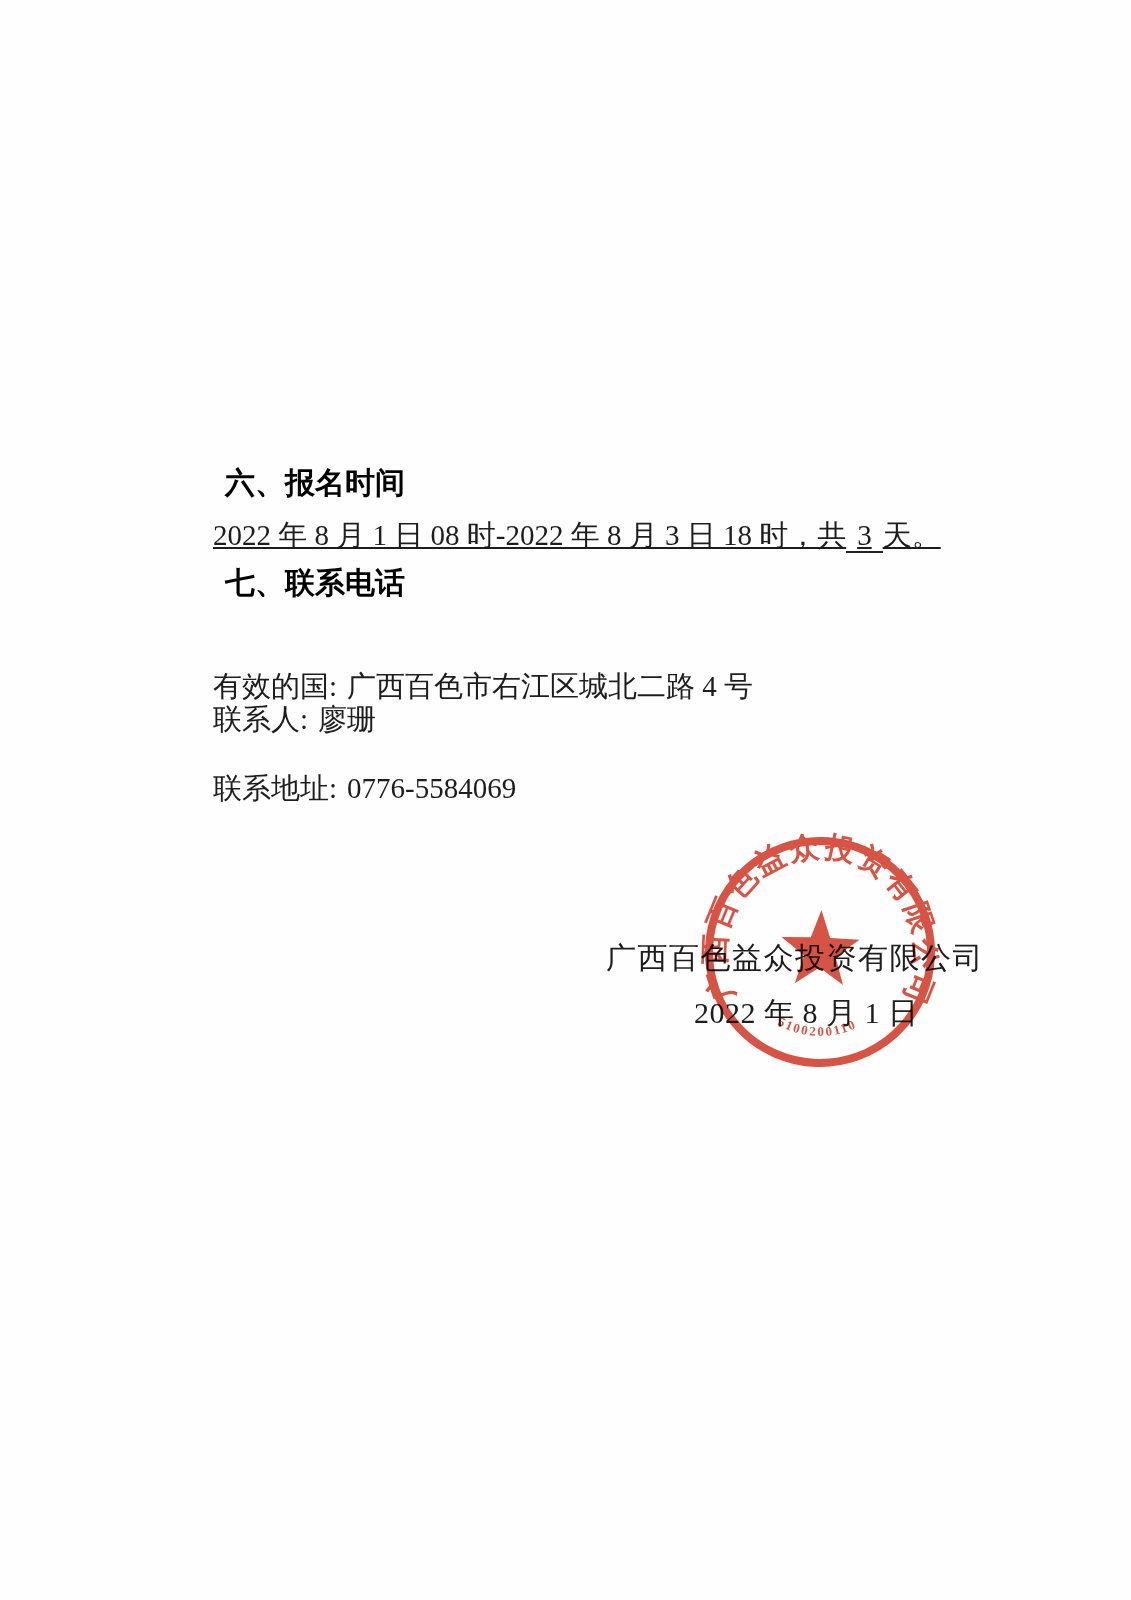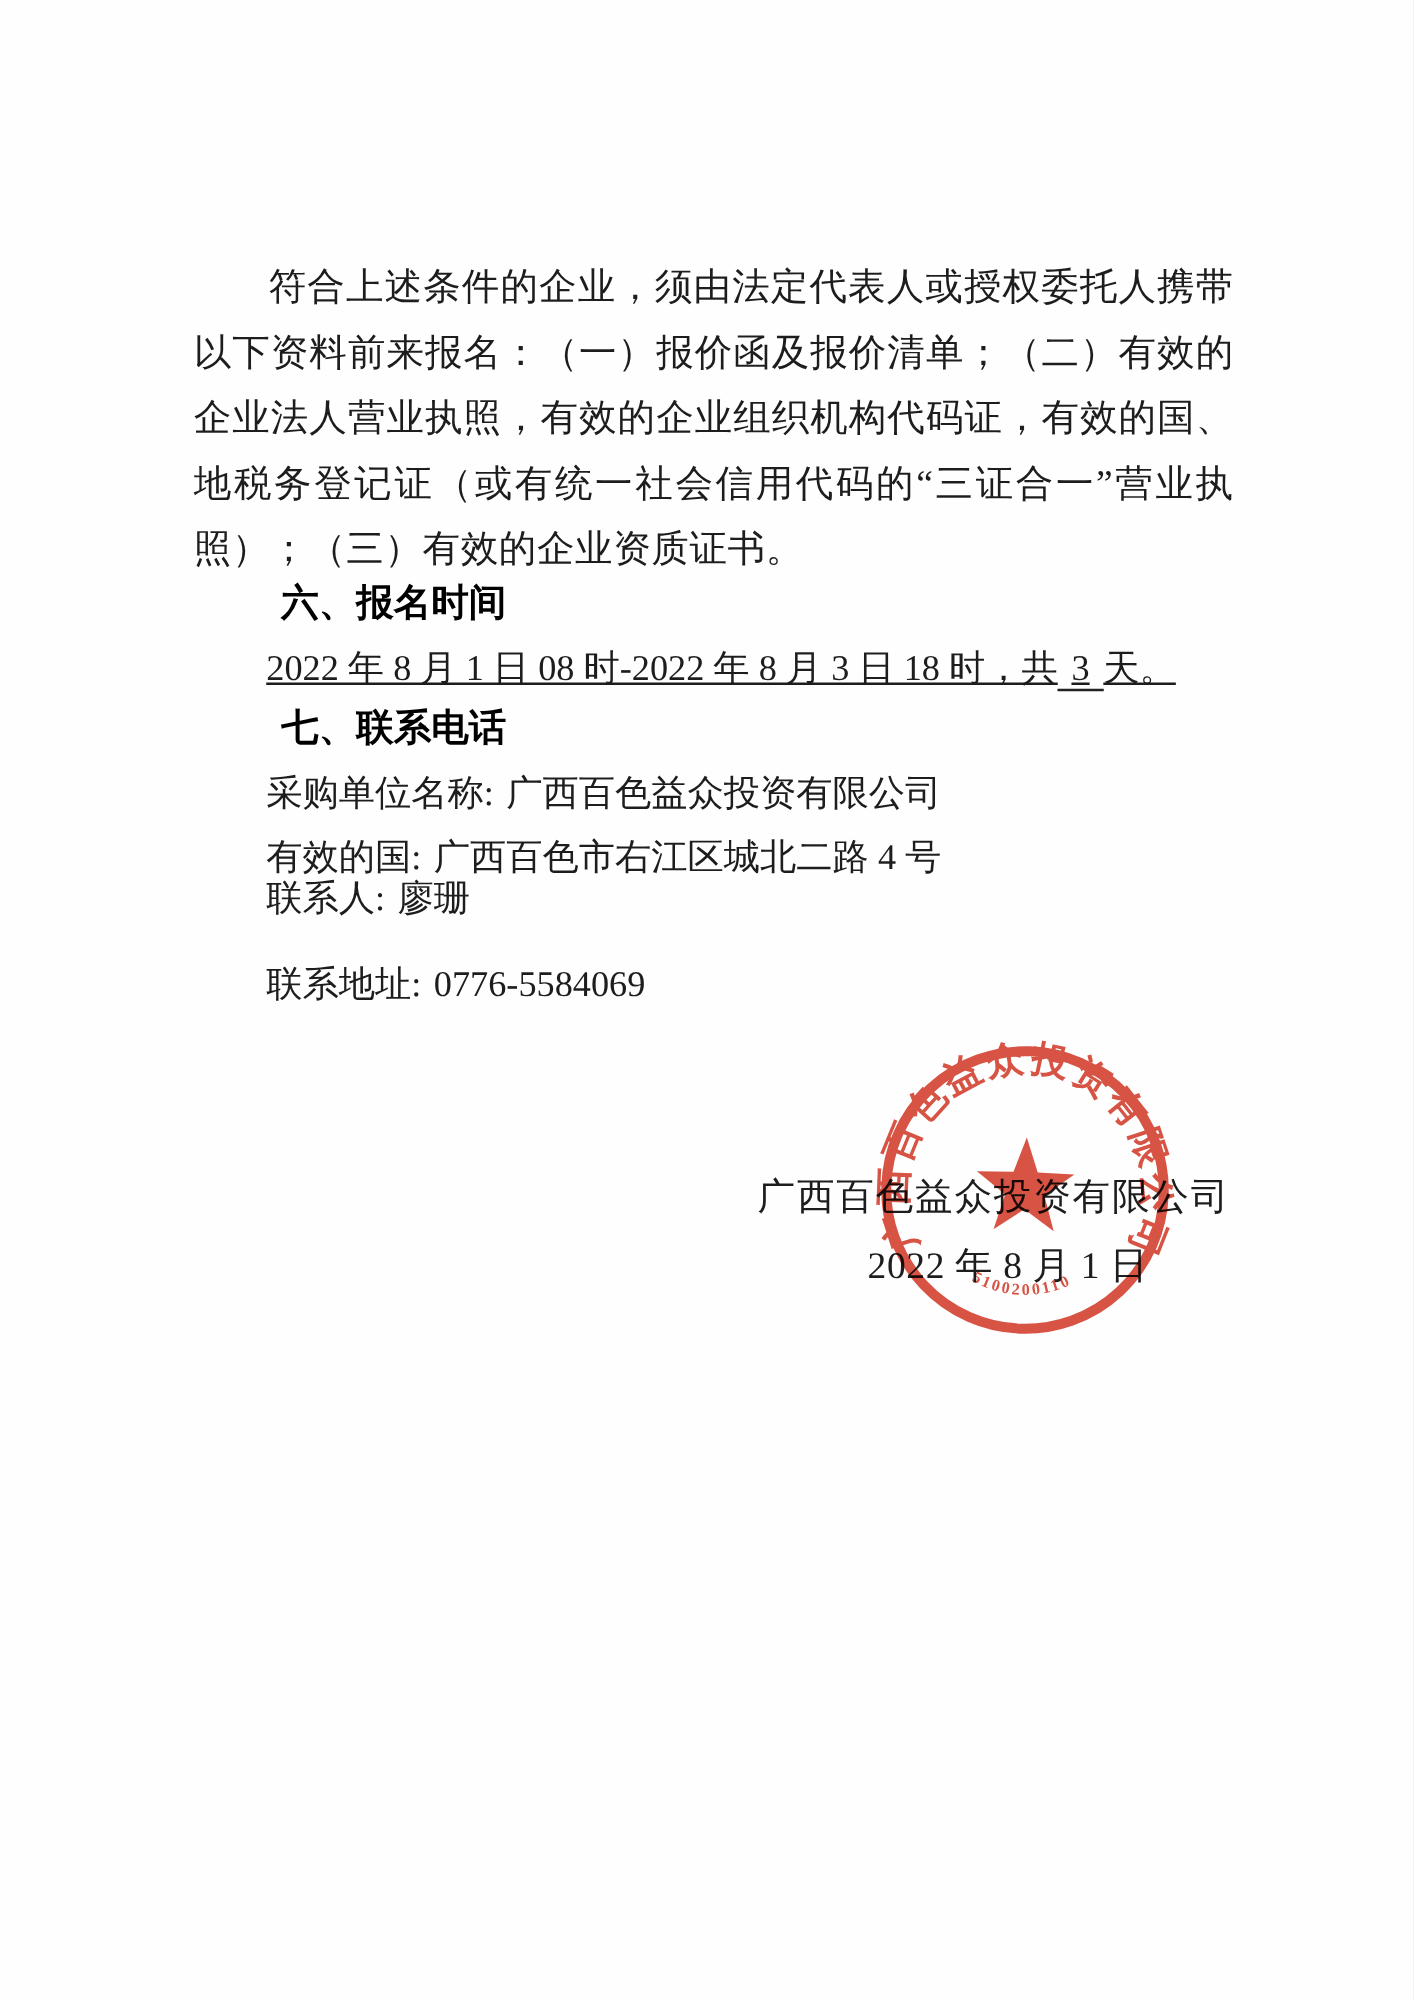--- a/index.html
+++ b/index.html
@@ -61,29 +61,27 @@
   .seal text {
     font-family:"Liberation Serif","DejaVu Serif",serif;
     font-weight:bold;
   }
 </style>
 </head>
 <body>
 
 <div class="page">
 
-  <p class="para">符合上述条件的企业，须由法定代表人或授权委托人携带以下资料前来报名：（一）报价函及报价清单；（二）有效的企业法人营业执照，有效的企业组织机构代码证，有效的国、地税务登记证（或有统一社会信用代码的“三证合一”营业执照）；（三）有效的企业资质证书。</p>
 
   <h2 class="heading sec6">六、报名时间</h2>
 
   <p class="line time-line"><span>2022 年 8 月 1 日 08 时-2022 年 8 月 3 日 18 时，共</span><span class="u">3</span><span>天。</span></p>
 
   <h2 class="heading sec7">七、联系电话</h2>
 
-  <p class="line contact c0"><span class="lbl">采购单位名称:</span><span class="val">广西百色益众投资有限公司</span></p>
 
   <p class="line contact c1"><span class="lbl">有效的国:</span><span class="val">广西百色市右江区城北二路 4 号</span></p>
 
   <p class="line contact c2"><span class="lbl">联系人:</span><span class="val">廖珊</span></p>
 
   <p class="line contact c3"><span class="lbl">联系地址:</span><span class="val">0776-5584069</span></p>
 
   <div class="abs sig-company">广西百色益众投资有限公司</div>
 
   <div class="abs sig-date">2022 年 8 月 1 日</div>

